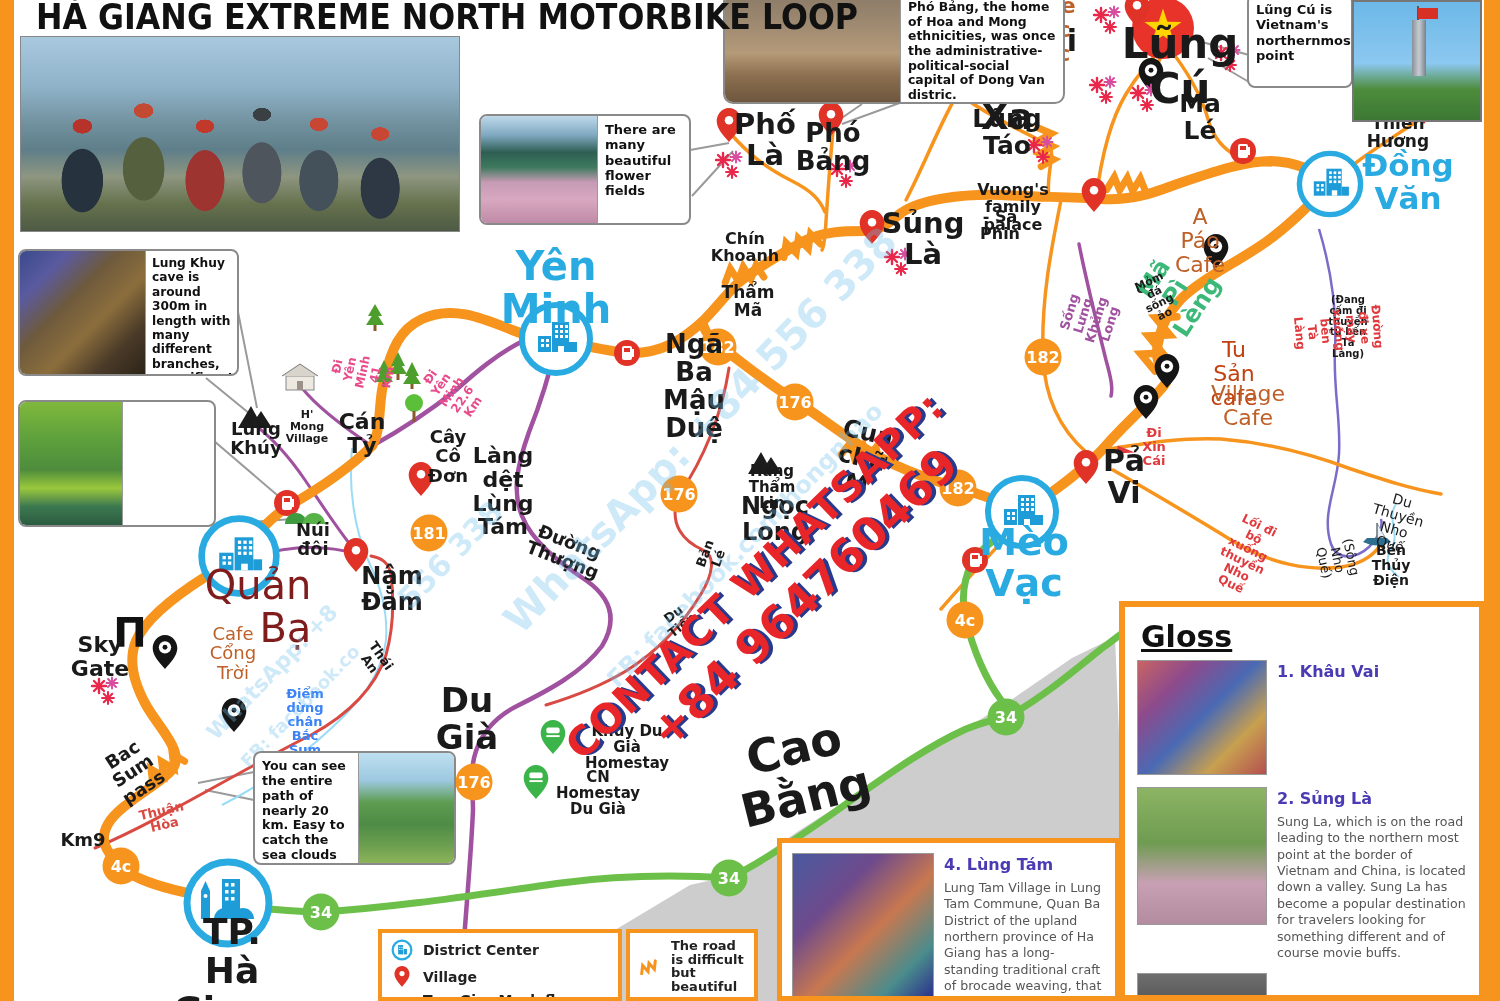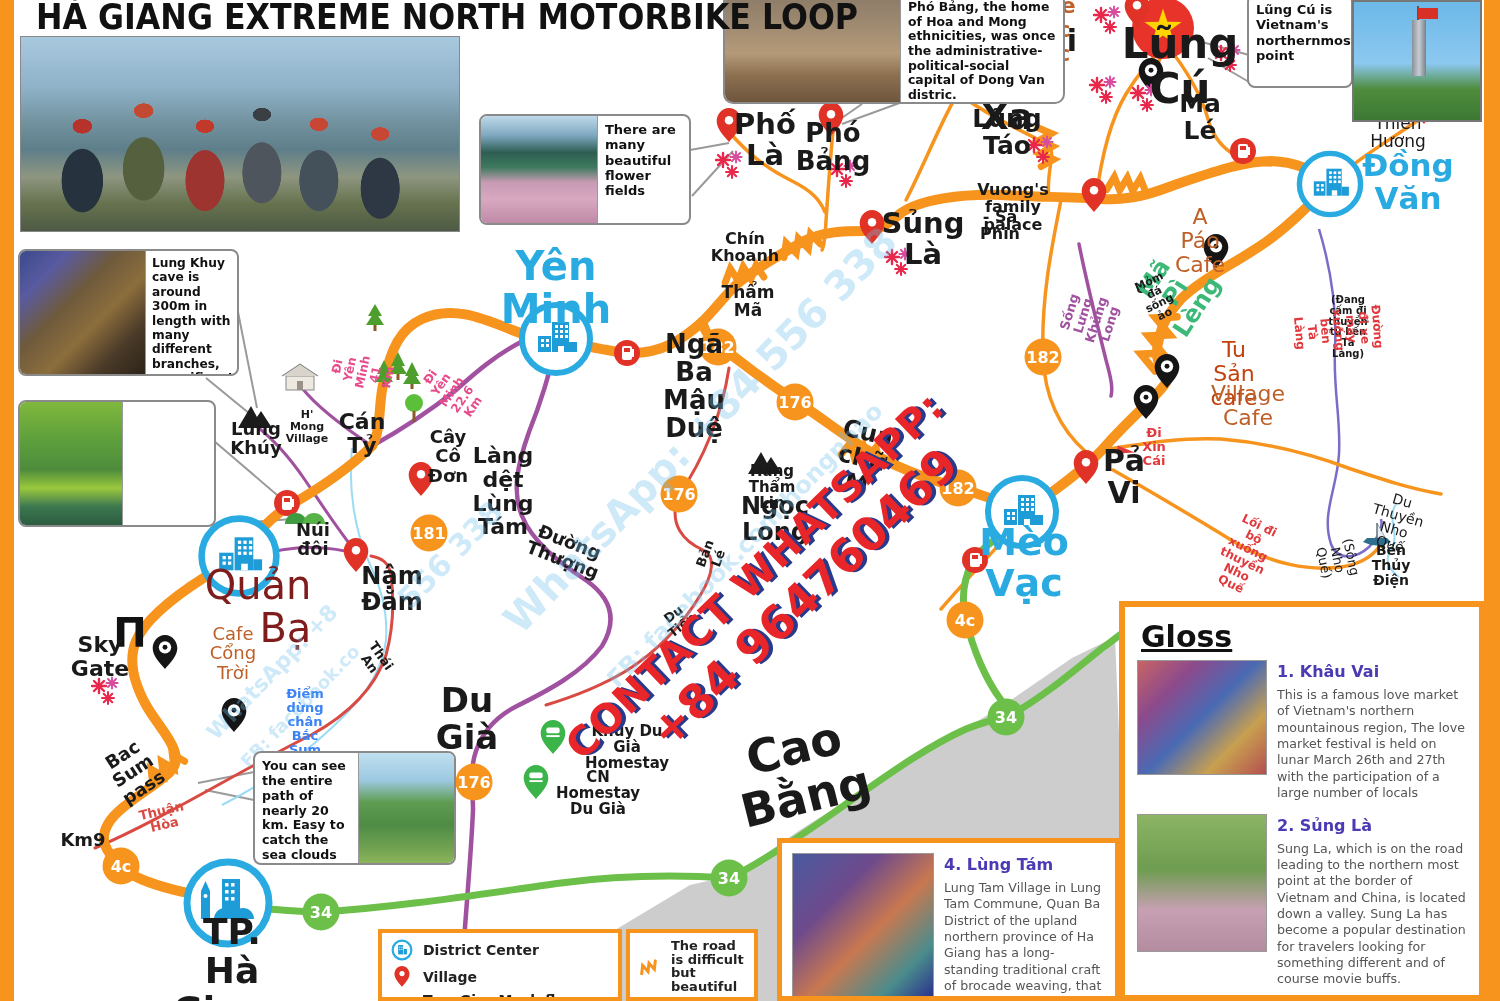--- a/index.html
+++ b/index.html
@@ -670,21 +670,21 @@
       <div class="bdg g" style="left: 729px; top: 878px;">34</div>
       <div class="bdg g" style="left: 1006px; top: 717px;">34</div>
     </div>
   <div id="labels">
       <div class="lbl" style="left: 1040px; top: 9px; font-size: 30px; font-weight: 700; transform: translate(-50%, -50%);">Lô Lô Chải</div>
       <div class="lbl" style="left: 1048px; top: 30px; font-size: 22px; font-weight: 700; color: rgb(190, 96, 40); transform: translate(-50%, -50%);">Café Cực Bắc</div>
       <div class="lbl" style="left: 1180px; top: 66px; font-size: 42px; font-weight: 700; transform: translate(-50%, -50%);">Lũng Cú</div>
       <div class="lbl" style="left: 1007px; top: 98px; font-size: 36px; font-weight: 700; transform: translate(-50%, -50%);">Lao Xa</div>
       <div class="lbl" style="left: 1007px; top: 132px; font-size: 25px; font-weight: 700; transform: translate(-50%, -50%);">Lũng Táo</div>
       <div class="lbl" style="left: 1200px; top: 117px; font-size: 25px; font-weight: 700; transform: translate(-50%, -50%);">Ma Lé</div>
-      <div class="lbl" style="left: 1398px; top: 132px; font-size: 17px; font-weight: 400; transform: translate(-50%, -50%);">Thiên Hương</div>
+      <div class="lbl" style="left: 1398px; top: 132px; font-size: 17px; font-weight: 700; transform: translate(-50%, -50%);">Thiên Hương</div>
       <div class="lbl" style="left: 1408px; top: 182px; font-size: 31px; font-weight: 700; color: rgb(41, 171, 226); transform: translate(-50%, -50%);">Đồng Văn</div>
       <div class="lbl" style="left: 765px; top: 140px; font-size: 29px; font-weight: 700; transform: translate(-50%, -50%);">Phố Là</div>
       <div class="lbl" style="left: 833px; top: 147px; font-size: 26px; font-weight: 700; transform: translate(-50%, -50%);">Phó Bảng</div>
       <div class="lbl" style="left: 923px; top: 239px; font-size: 29px; font-weight: 700; transform: translate(-50%, -50%);">Sủng Là</div>
       <div class="lbl" style="left: 745px; top: 247px; font-size: 16px; font-weight: 700; transform: translate(-50%, -50%);">Chín Khoanh</div>
       <div class="lbl" style="left: 748px; top: 301px; font-size: 17px; font-weight: 700; transform: translate(-50%, -50%);">Thẩm Mã</div>
       <div class="lbl" style="left: 1013px; top: 207px; font-size: 16px; font-weight: 700; transform: translate(-50%, -50%);">Vuong's family palace</div>
       <div class="lbl" style="left: 1000px; top: 225px; font-size: 16px; font-weight: 700; transform: translate(-50%, -50%);">- Sà Phin</div>
       <div class="lbl" style="left: 694px; top: 386px; font-size: 26px; font-weight: 700; transform: translate(-50%, -50%);">Ngã Ba
 Mậu Duệ</div>
@@ -858,21 +858,20 @@
       </div>
     </div>
   </div>
 
   <div class="panel" style="left:1119px;top:601px;width:366px;height:400px;padding:8px 12px;border-width:6px;">
     <h2>Gloss</h2>
     <div class="gitem">
       <div class="gph photo-khauvai" style="width:130px;height:115px;"></div>
       <div>
         <div class="gtitle">1. Khâu Vai</div>
-        <div class="gbody">This is a famous love market of Vietnam's northern mountainous region, The love market festival is held on lunar March 26th and 27th with the participation of a large number of locals</div>
       </div>
     </div>
     <div class="gitem">
       <div class="gph photo-sungla" style="width:130px;height:138px;"></div>
       <div>
         <div class="gtitle">2. Sủng Là</div>
         <div class="gbody">Sung La, which is on the road leading to the northern most point at the border of Vietnam and China, is located down a valley. Sung La has become a popular destination for travelers looking for something different and of course movie buffs.</div>
       </div>
     </div>
     <div class="gitem">

